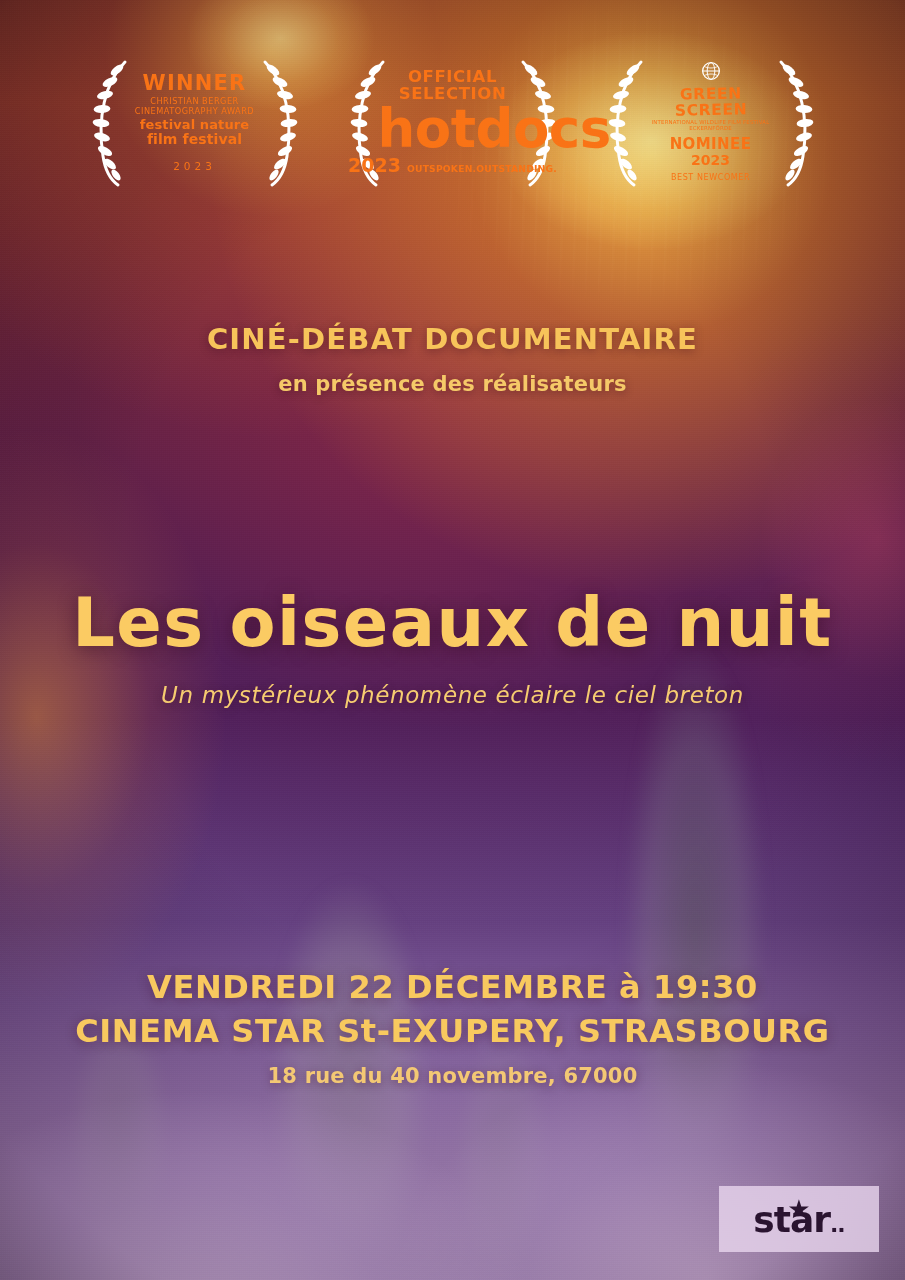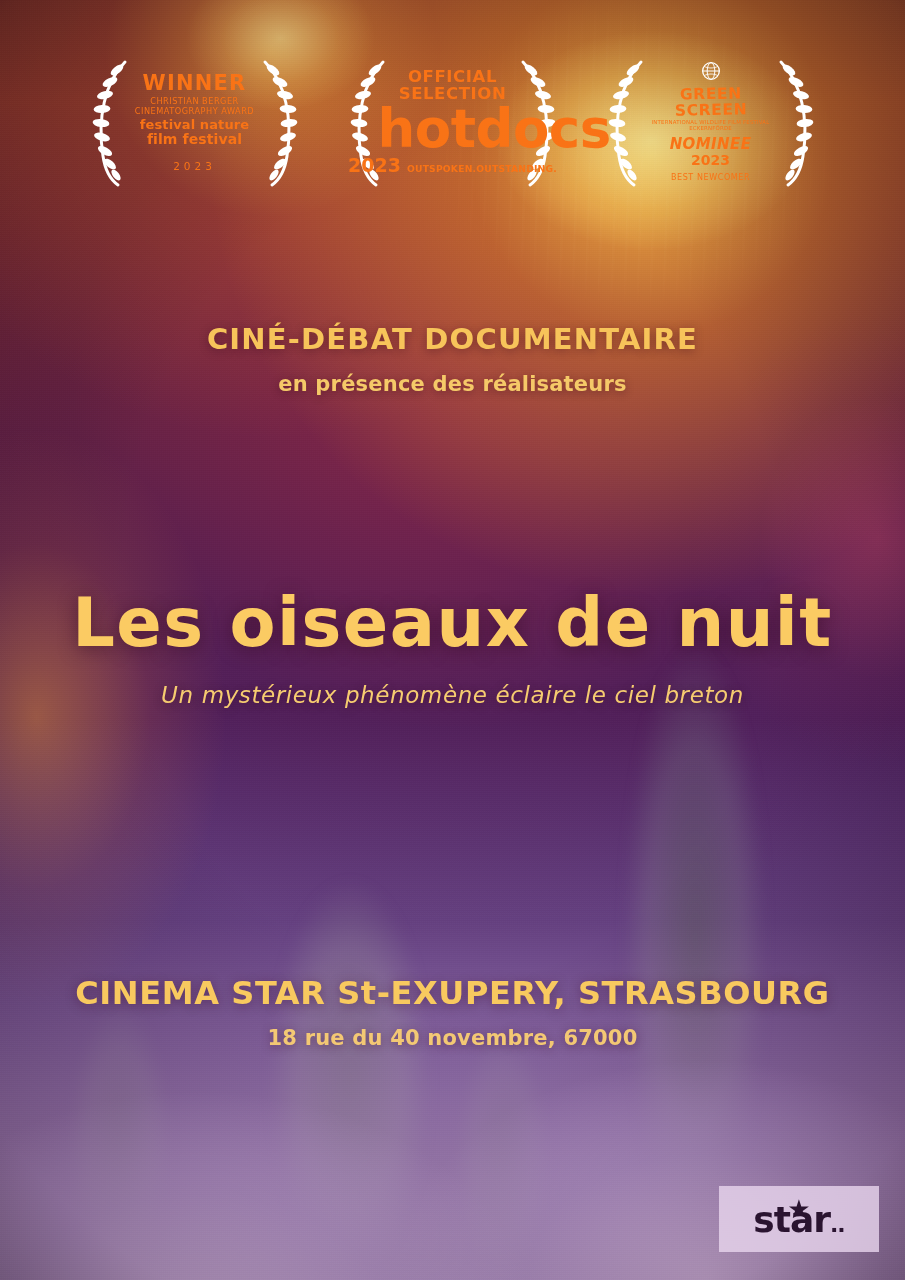--- a/index.html
+++ b/index.html
@@ -206,21 +206,20 @@
   .gs-sub {
     font-size: 5.4px;
     letter-spacing: 0.2px;
     margin-top: 2px;
     margin-bottom: 6px;
   }
   .gs-nom {
     font-size: 15px;
     font-weight: bold;
     letter-spacing: 0.4px;
-    font-style: italic;
   }
   .gs-year {
     font-size: 14px;
     font-weight: bold;
     margin-bottom: 7px;
   }
   .gs-newcomer {
     font-size: 8px;
     letter-spacing: 0.6px;
   }
@@ -494,20 +493,21 @@
 
     </div>
 
     <div class="kicker">CINÉ-DÉBAT DOCUMENTAIRE</div>
     <div class="kicker-sub">en présence des réalisateurs</div>
 
     <div class="film-title">Les oiseaux de nuit</div>
     <div class="film-sub">Un mystérieux phénomène éclaire le ciel breton</div>
 
     <div class="screening">
+      <div class="scr-line1">VENDREDI 22 DÉCEMBRE à 19:30</div>
       <div class="scr-line2">CINEMA STAR St-EXUPERY, STRASBOURG</div>
       <div class="scr-line3">18 rue du 40 novembre, 67000</div>
     </div>
 
     <div class="cinema-logo">
       <div class="word">
         <span>star</span><span class="dots">..</span>
         <span class="star-glyph">★</span>
       </div>
     </div>

